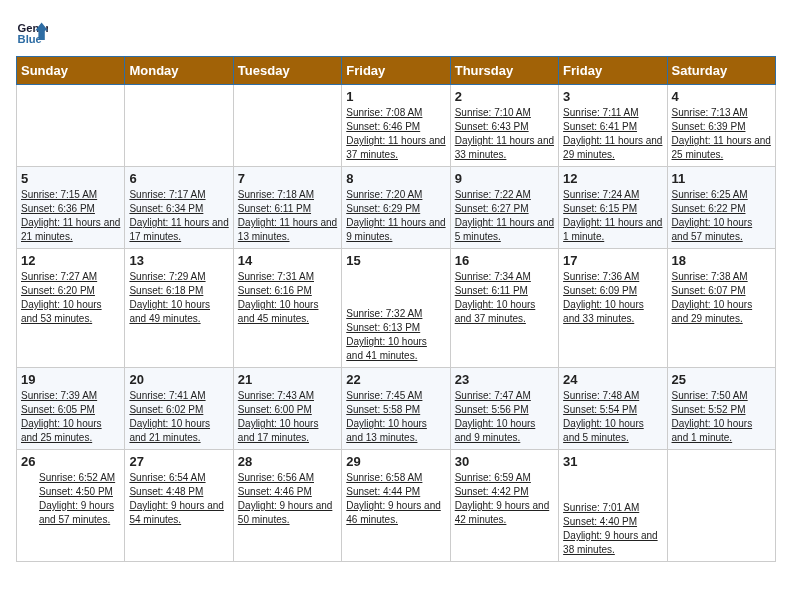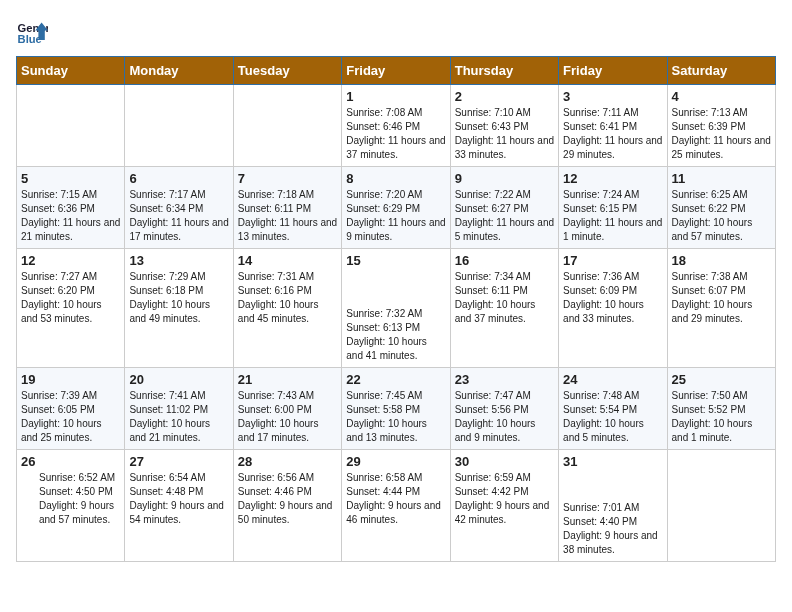--- a/index.html
+++ b/index.html
@@ -66,20 +66,21 @@
     .day-num {
       font-size: 13px;
       font-weight: bold;
       display: block;
       margin-bottom: 2px;
     }
     .day-info {
       font-size: 10px;
       color: #222;
       line-height: 1.4;
+      text-decoration: underline;
     }
     .empty { background: #f9f9f9; }
   </style>
 </head>
 <body>
 
 <div class="header">
   <div class="logo">
     <svg class="logo-icon" viewBox="0 0 40 40">
       <text x="2" y="20" font-size="14" font-weight="bold" fill="#1a1a2e">General</text>
@@ -226,21 +227,21 @@
       <tr>
         <td>
           <span class="day-num">19</span>
           <div class="day-info" style="white-space: pre-line;">Sunrise: 7:39 AM
 Sunset: 6:05 PM
 Daylight: 10 hours and 25 minutes.</div>
         </td>
         <td>
           <span class="day-num">20</span>
           <div class="day-info" style="white-space: pre-line;">Sunrise: 7:41 AM
-Sunset: 11:02 PM
+Sunset: 6:02 PM
 Daylight: 10 hours and 21 minutes.</div>
         </td>
         <td>
           <span class="day-num">21</span>
           <div class="day-info" style="white-space: pre-line;">Sunrise: 7:43 AM
 Sunset: 6:00 PM
 Daylight: 10 hours and 17 minutes.</div>
         </td>
         <td>
           <span class="day-num">22</span>

